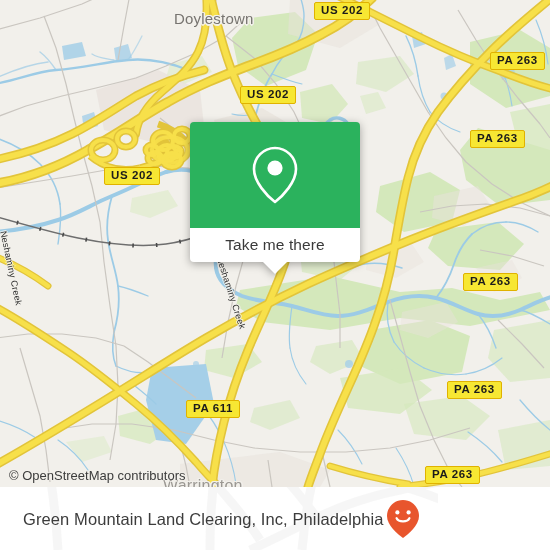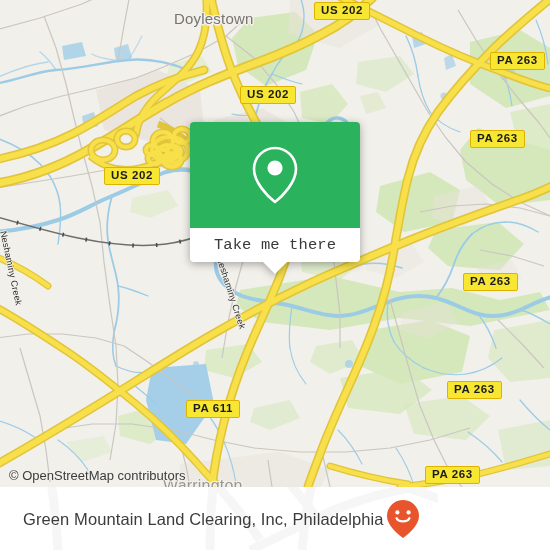--- a/index.html
+++ b/index.html
@@ -107,21 +107,20 @@
   }
 
   
   #popup-card {
     position: absolute;
     left: 190px;
     top: 122px;
     width: 170px;
     border-radius: 4px;
     filter: drop-shadow(0 2px 4px rgba(0,0,0,0.33));
-    font-family: Liberation Mono, monospace;
   }
   #popup-image {
     height: 106px;
     border-radius: 4px 4px 0 0;
     position: relative;
     display: flex;
     align-items: center;
     justify-content: center;
   }
   #popup-body {

